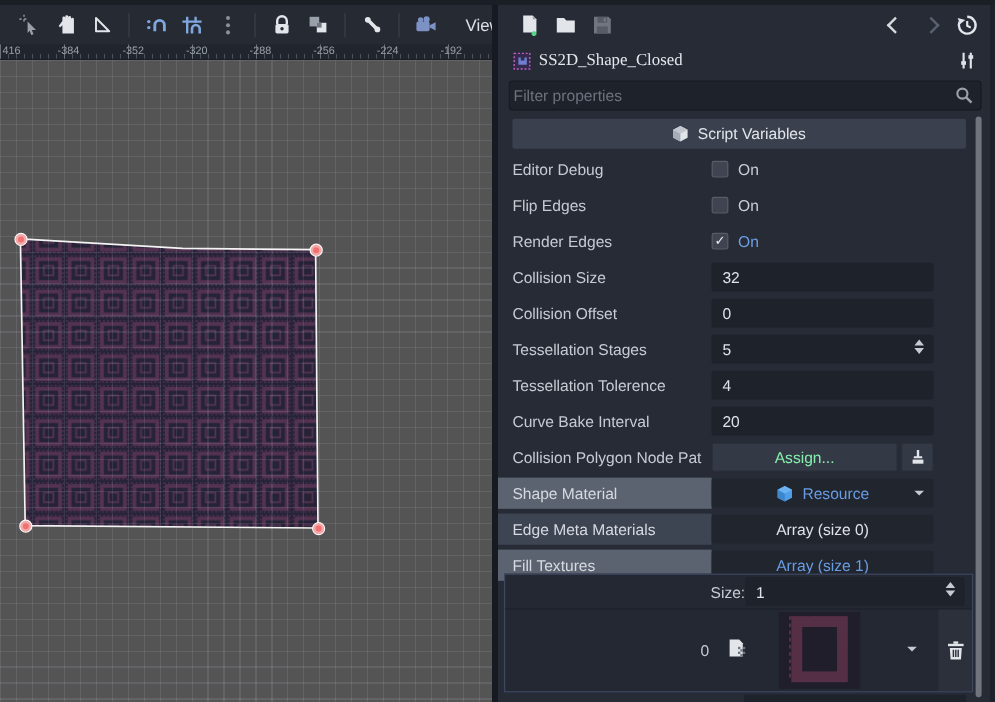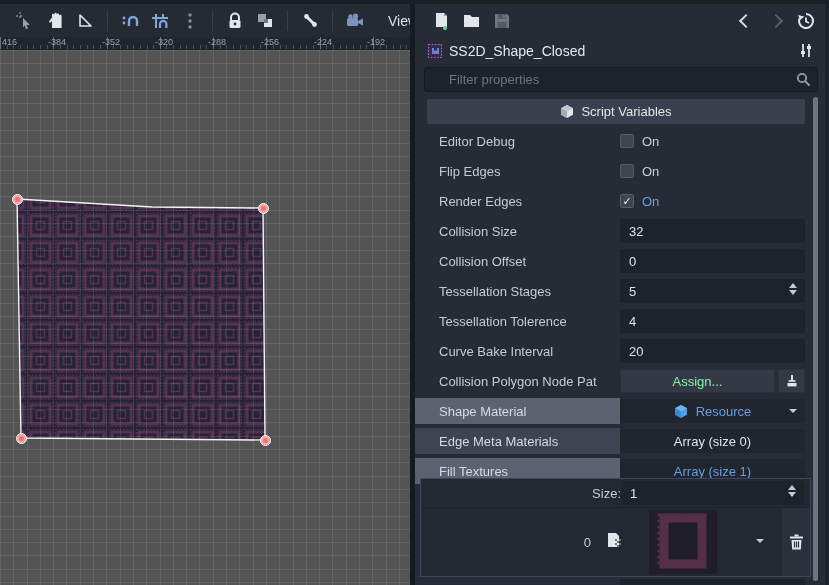--- a/index.html
+++ b/index.html
@@ -56,40 +56,40 @@
 
   
   .inspector { position:absolute; left:415px; top:0; width:414px; height:585px; background:#262b36; border-right:4px solid #1d212a; }
   .insp-toolbar { position:absolute; top:4px; left:0; width:410px; height:33px; display:flex; align-items:center; padding-left:12px; }
   .insp-toolbar .spacer { flex:1; }
   .nav-chev { width:10px; height:10px; border:solid #d6d9de; border-width:2px 2px 0 0; display:inline-block; }
   .chev-left { transform:rotate(-135deg); }
   .chev-right{ transform:rotate(45deg); border-color:#596070; }
 
   .insp-title { position:absolute; top:38px; left:0; width:410px; height:25px; display:flex; align-items:center; padding:0 12px; }
-  .insp-title .ttl { color:#e4e7ec; font-size:14px; margin-left:6px; flex:1; }
+  .insp-title .ttl { color:#e4e7ec; font-size:14px; margin-left:6px; flex:1;font-family:Liberation Serif, serif; }
 
   .filter-wrap { position:absolute; top:67px; left:9px; width:394px; height:25px; }
   .filter-input {
     width:100%; height:100%; background:#1d222b; border:1px solid #161a21; border-radius:3px;
-    color:#c6cbd3; font-size:13px; padding:0 26px 0 24px; outline:none;
+    color:#c6cbd3; font-size:13px; padding:0 26px 0 3px; outline:none;
     font-family:"Liberation Sans","DejaVu Sans",sans-serif;
   }
   .filter-input::placeholder { color:#6d737e; }
   .filter-mag { position:absolute; right:7px; top:5px; }
 
   .section-hdr {
     position:absolute; top:99px; left:12px; width:378px; height:25px;
     background:#3a404d; border-radius:2px; display:flex; align-items:center; justify-content:center;
     color:#e2e5ea; gap:7px;
   }
 
   .rows { position:absolute; top:126px; left:0; width:414px; }
   .prow { height:30px; display:flex; align-items:center; }
-  .plabel { width:205px; padding-left:24px; color:#c6cbd3; white-space:nowrap; overflow:hidden; }
+  .plabel { width:178px; padding-left:12px; color:#c6cbd3; white-space:nowrap; overflow:hidden; }
   .pvalue { width:185px; height:24px; position:relative; display:flex; align-items:center; }
   .field {
     width:100%; height:24px; background:#1d222b; border-radius:2px;
     display:flex; align-items:center; padding:0 9px; color:#dfe2e7; position:relative;
   }
   .checkbox {
     width:14px; height:14px; background:#3f4450; border:1px solid #575c66; border-radius:2px;
     display:inline-flex; align-items:center; justify-content:center;
     color:#eceef1; font-size:11px; line-height:1;
   }

